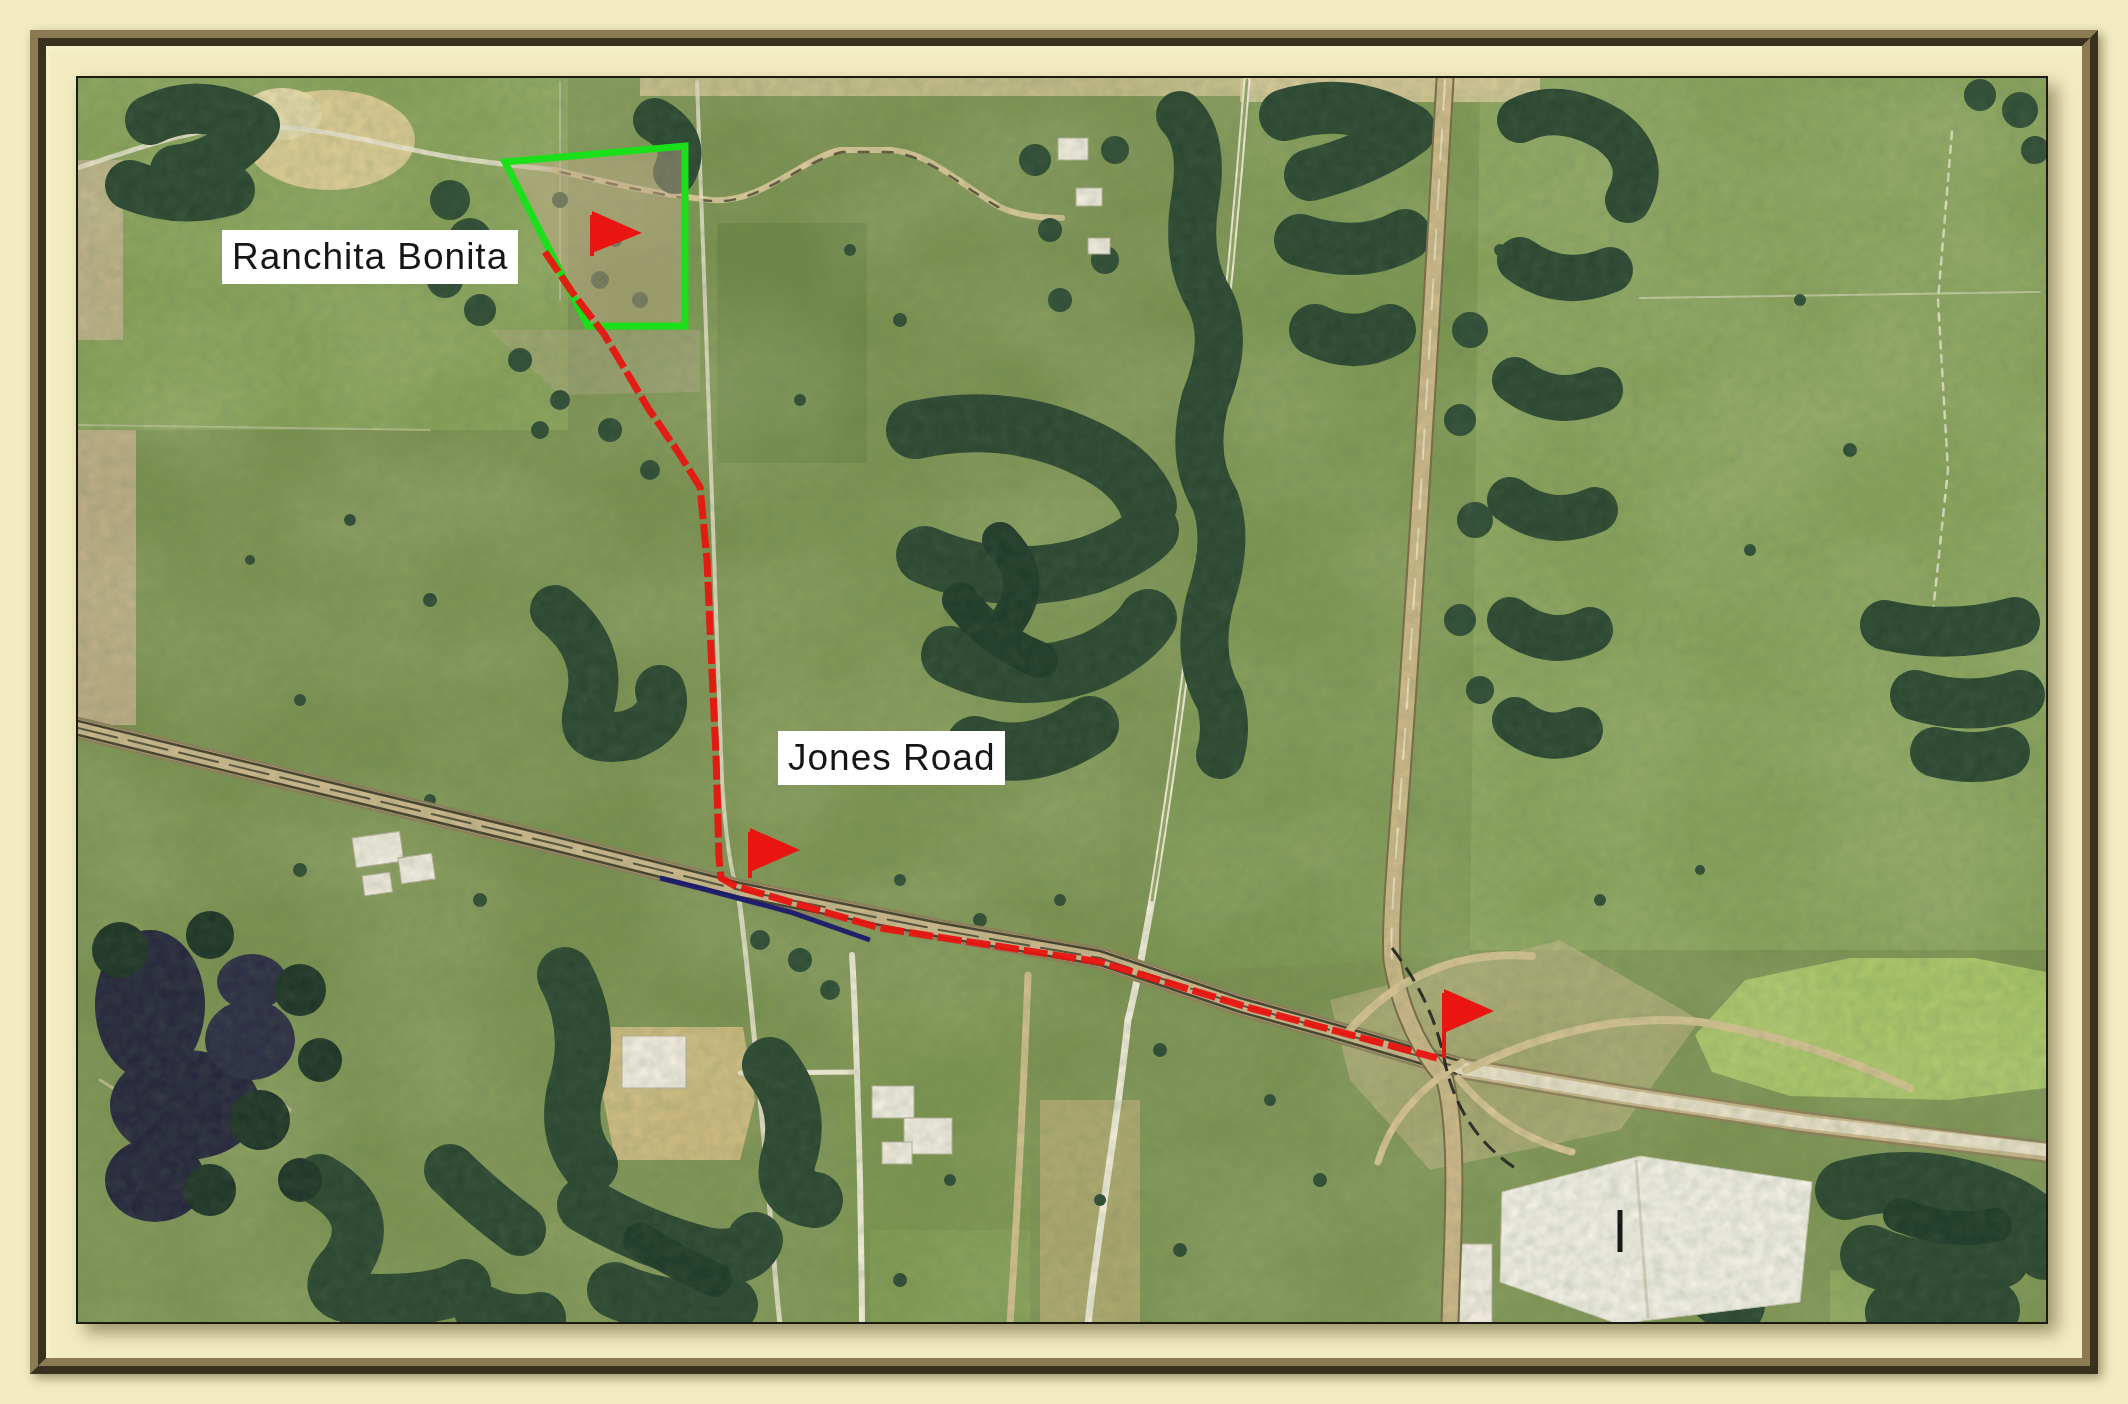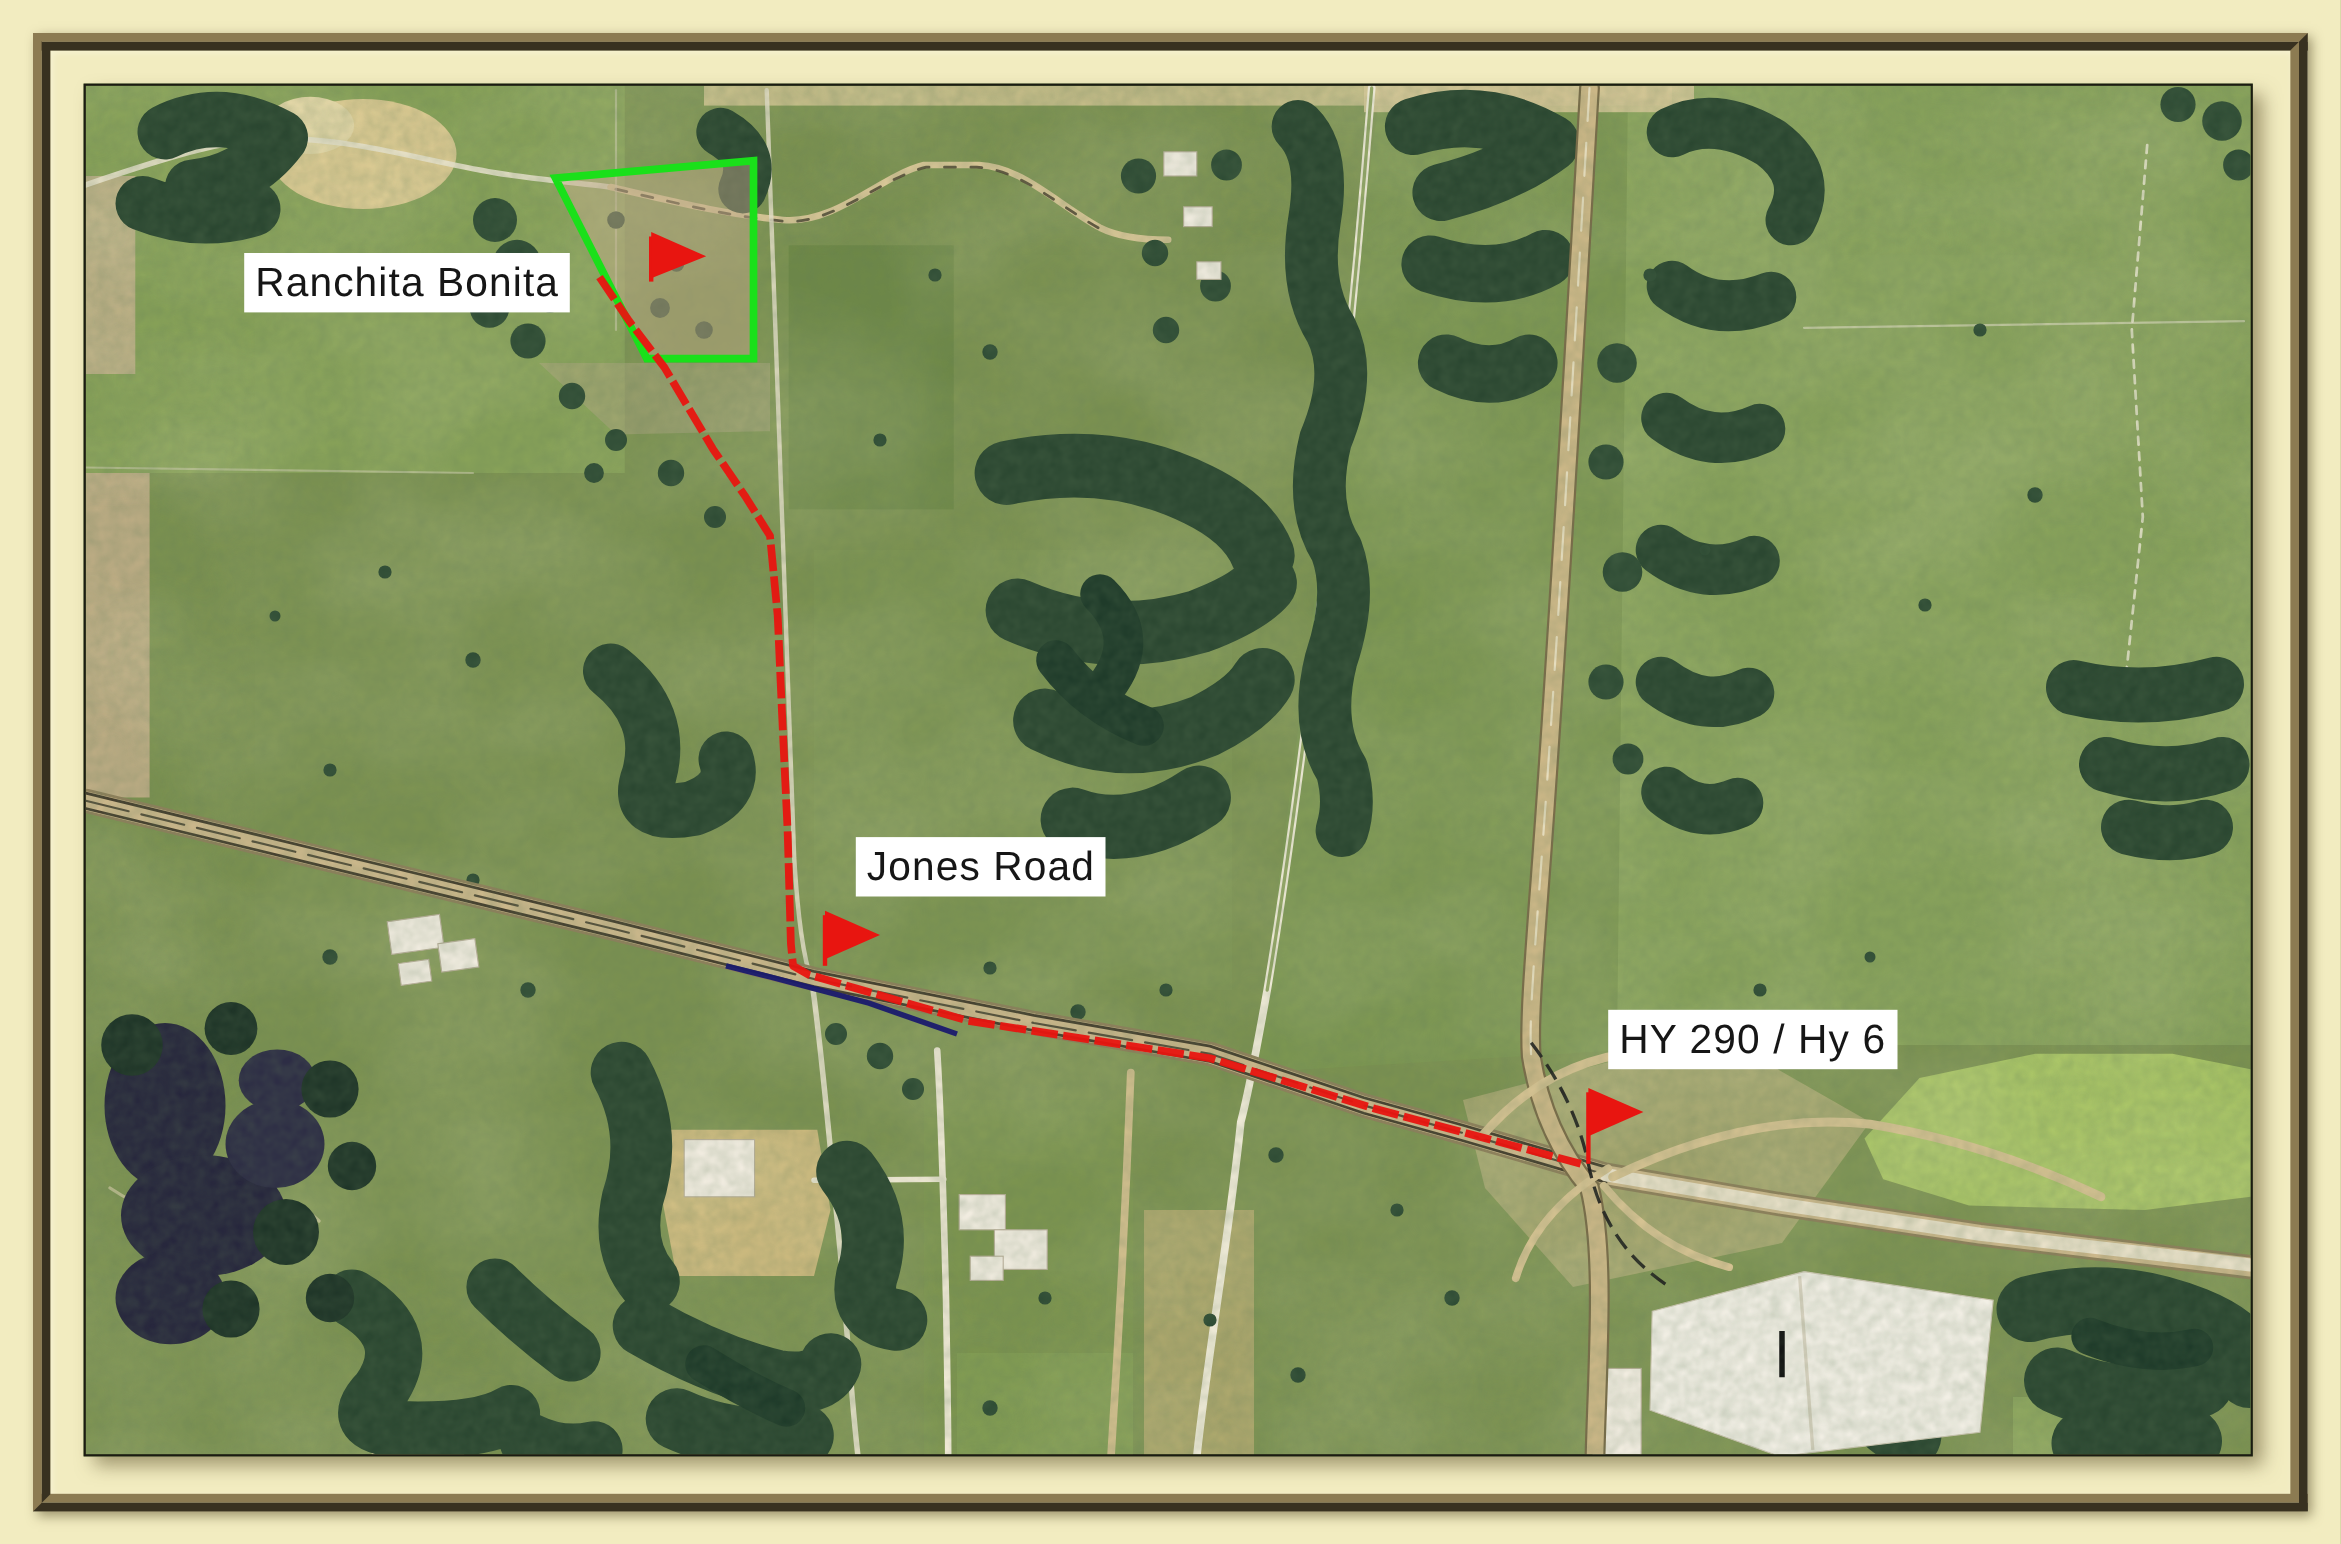--- a/index.html
+++ b/index.html
@@ -243,16 +243,15 @@
         <line x1="750" y1="832" x2="750" y2="878" style="stroke:var(--marker,#e81510)" stroke-width="4"></line>
         <polygon points="750,828 800,850 750,872" style="fill:var(--marker,#e81510)"></polygon>
       </g>
       <g>
         <line x1="1444" y1="993" x2="1444" y2="1058" style="stroke:var(--marker,#e81510)" stroke-width="4"></line>
         <polygon points="1444,989 1494,1011 1444,1033" style="fill:var(--marker,#e81510)"></polygon>
       </g>
     </svg>
 
     <div class="map-label" style="left:144px;top:152px">Ranchita Bonita</div>
-    <div class="map-label" style="left:700px;top:683px">Jones Road</div>
-    <div class="map-label" style="left:1384px;top:840px">HY 290 / Hy 6</div>
+    <div class="map-label" style="left:700px;top:653px">Jones Road</div>
   </div>
 </div>
 
 </body></html>

